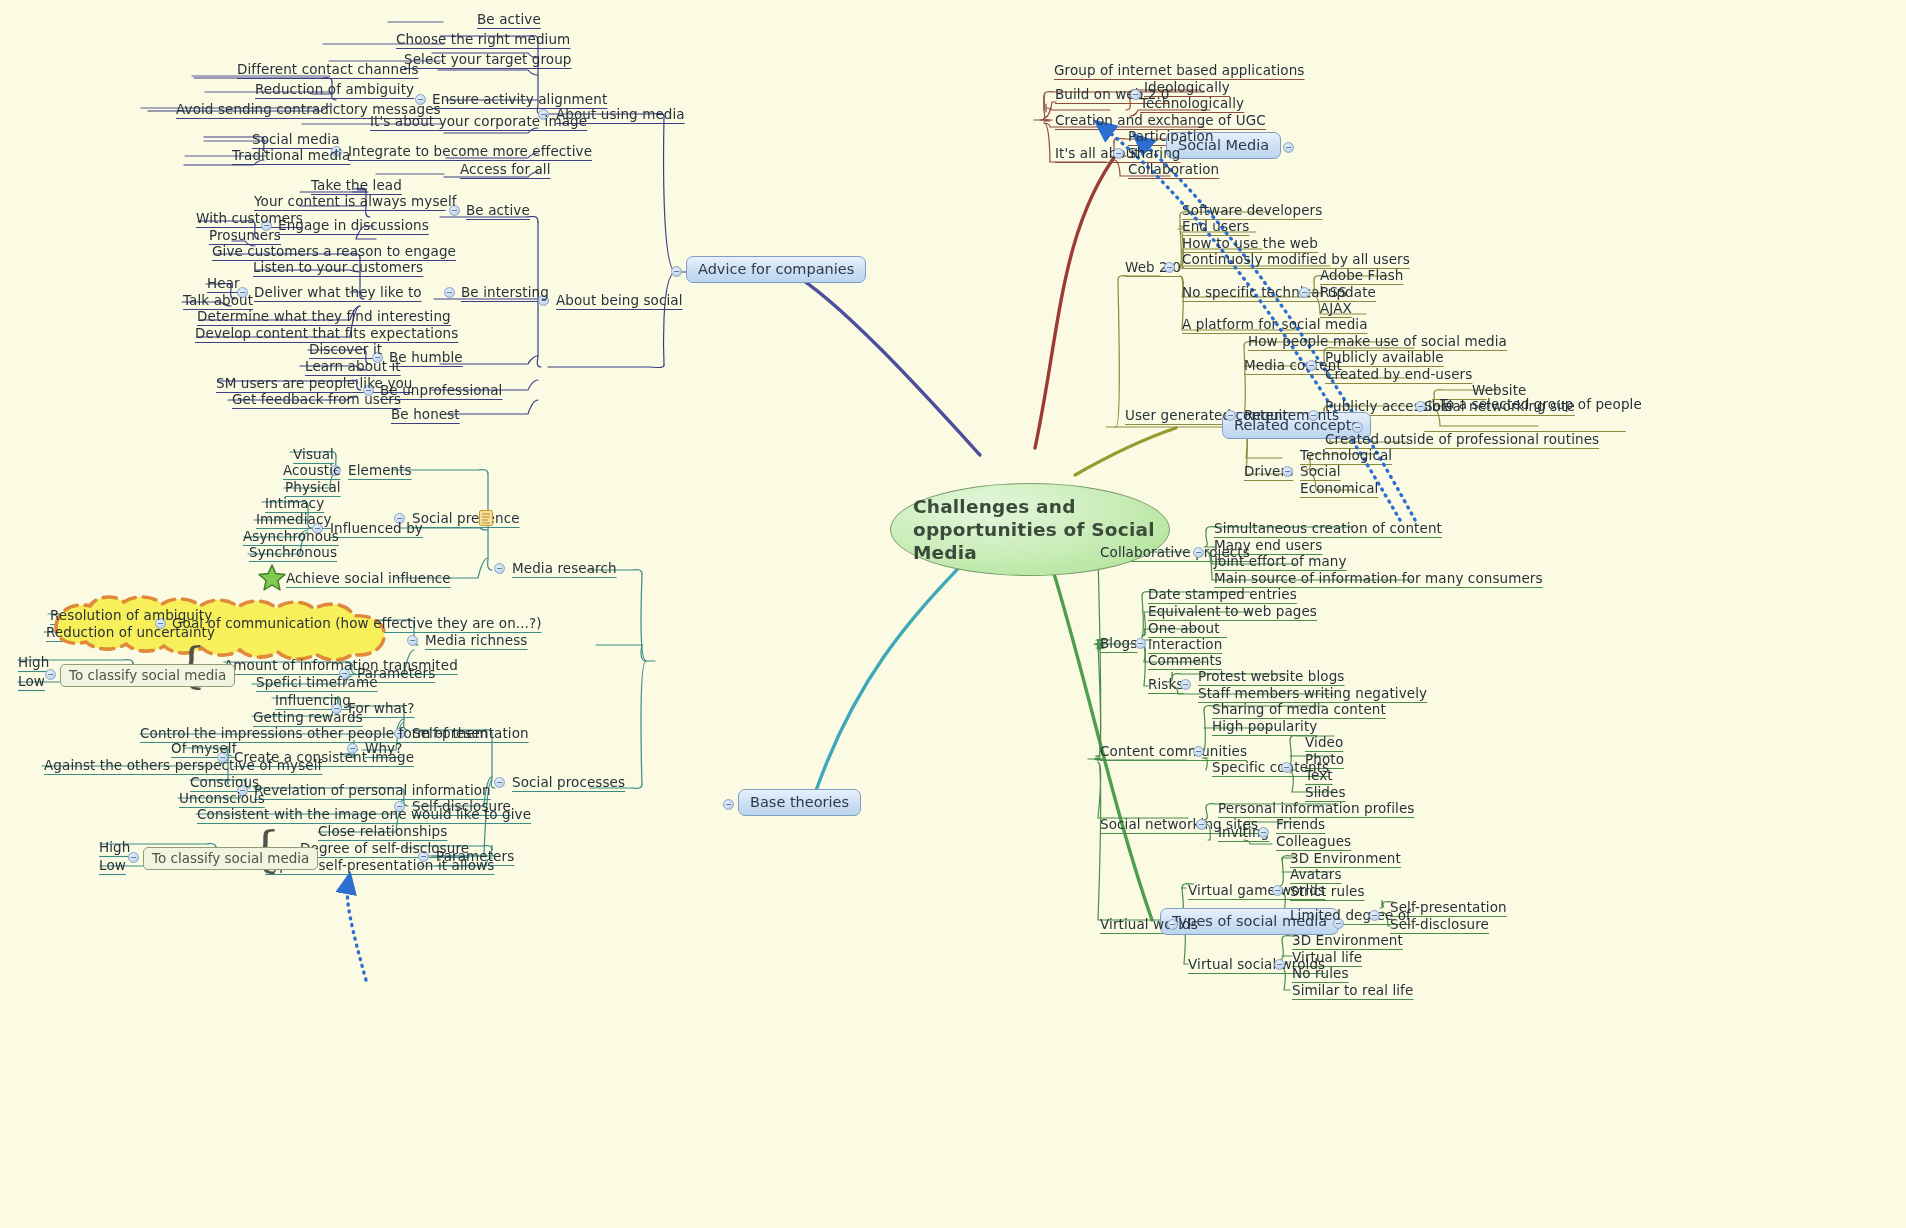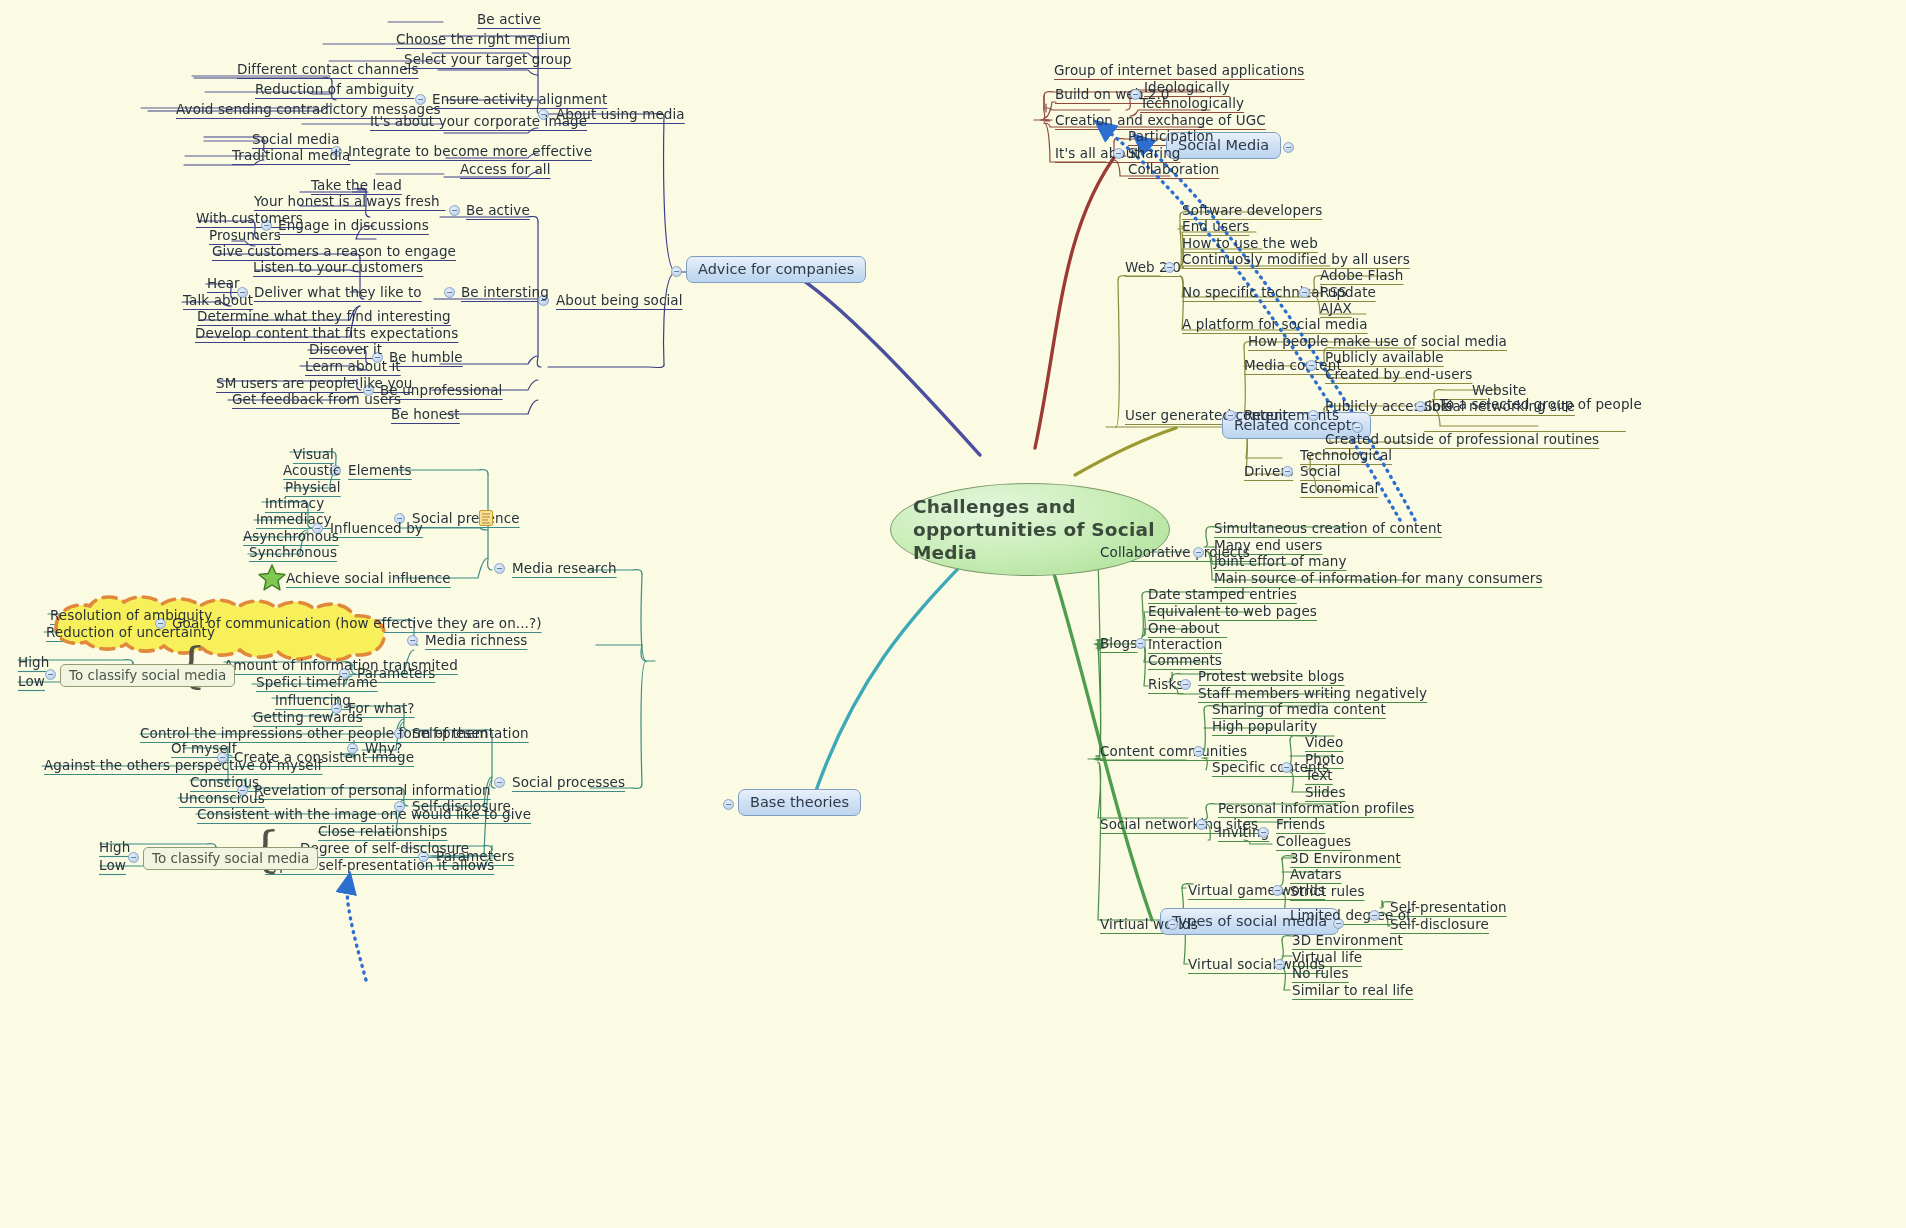--- a/index.html
+++ b/index.html
@@ -692,21 +692,21 @@
   <div class="n" style="left:556px;top:293px;">
     <span>About being social</span></div>
   <div class="tog" style="left:538px;top:295px;"></div>
 
   <div class="n" style="left:466px;top:203px;">
     <span>Be active</span></div>
   <div class="tog" style="left:449px;top:205px;"></div>
   <div class="n" style="left:311px;top:178px;">
     <span>Take the lead</span></div>
   <div class="n" style="left:254px;top:194px;">
-    <span>Your honest is always fresh</span></div>
+    <span>Your content is always myself</span></div>
   <div class="n" style="left:278px;top:218px;">
     <span>Engage in discussions</span></div>
   <div class="tog" style="left:261px;top:220px;"></div>
   <div class="n" style="left:196px;top:211px;">
     <span>With customers</span></div>
   <div class="n" style="left:209px;top:228px;">
     <span>Prosumers</span></div>
 
   <div class="n" style="left:461px;top:285px;">
     <span>Be intersting</span></div>

